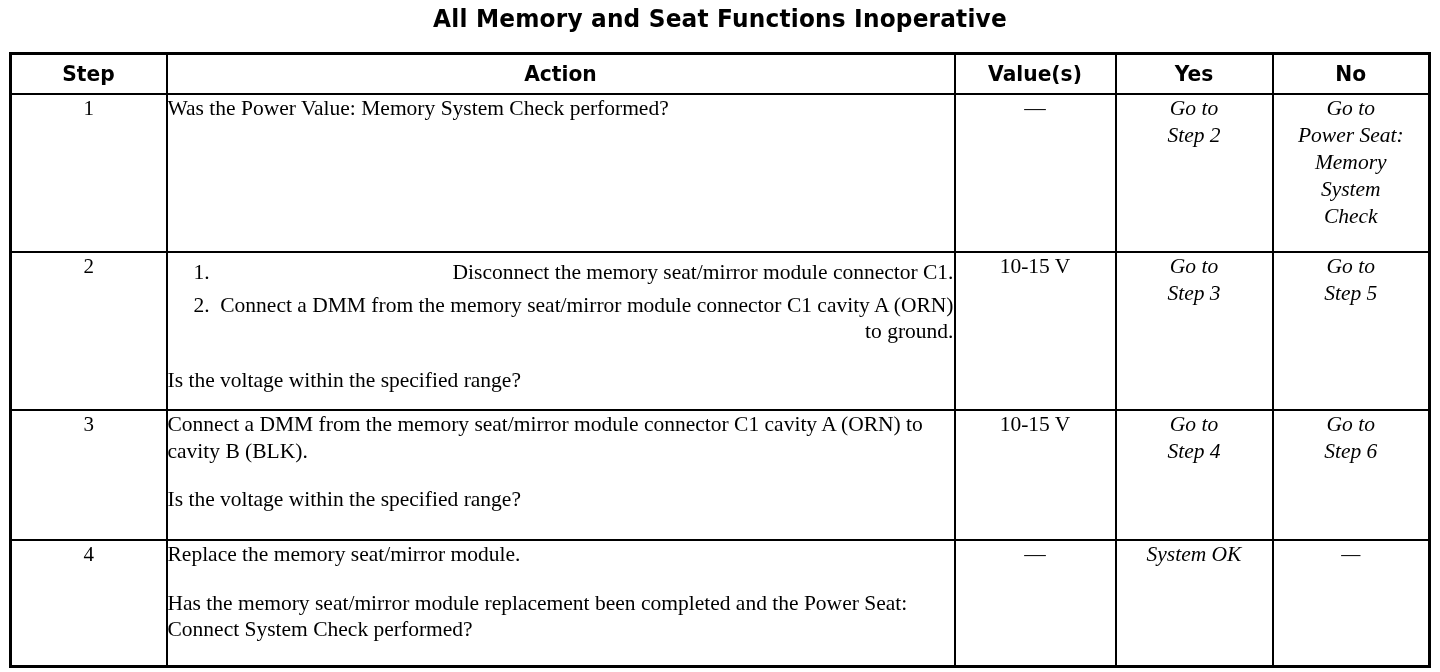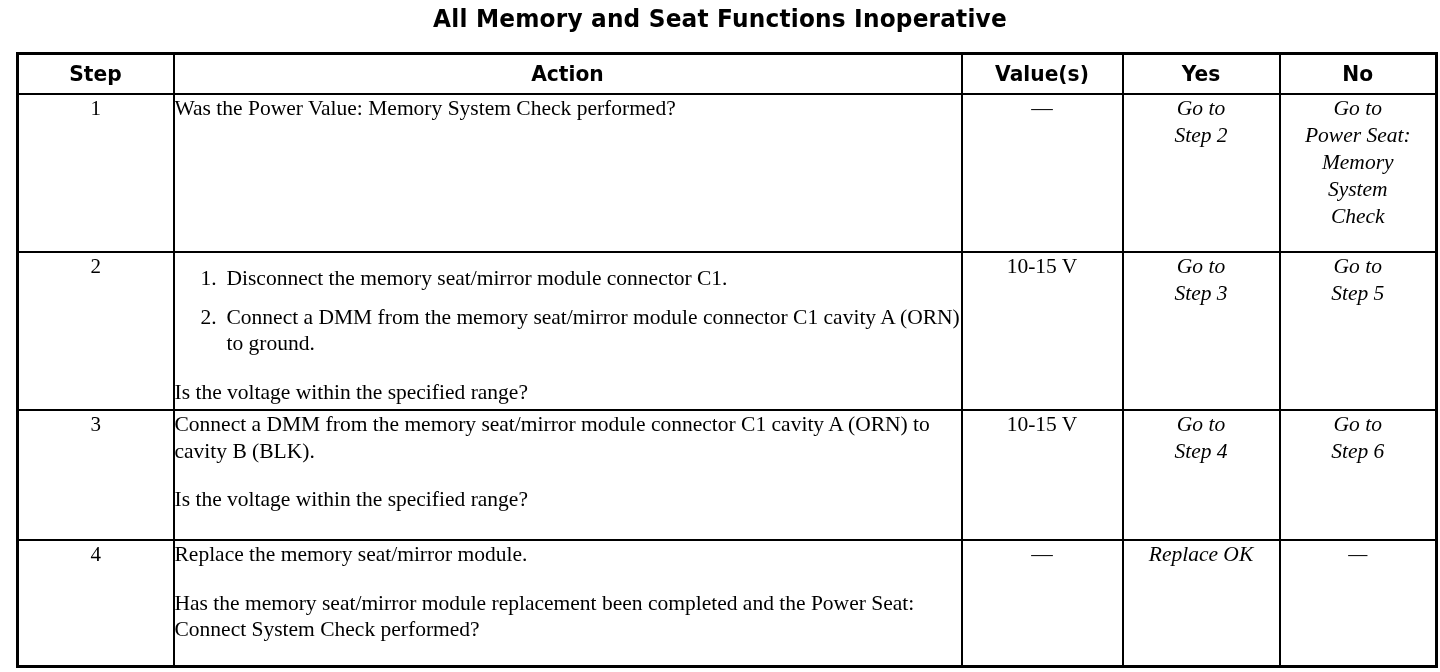--- a/index.html
+++ b/index.html
@@ -31,21 +31,21 @@
     line-height: 1;
     padding-top: 6px;
     padding-bottom: 8px;
     transform: scaleX(0.93);
     transform-origin: center top;
   }
 
   
   .table-wrap {
     position: absolute;
-    left: 16px;
+    left: 9px;
     top: 52px;
     width: 1421px;
     height: 613px;
   }
   table.flow {
     border-collapse: collapse;
     width: 100%;
     table-layout: fixed;
     border: 3px solid #000;
   }
@@ -105,22 +105,23 @@
   ol.steps {
     margin: 0 0 0 0;
     padding: 0 0 0 26px;
     list-style: none;
     counter-reset: sub;
   }
   ol.steps li {
     counter-increment: sub;
     position: relative;
     padding-left: 26px;
-    margin: 12px 0 0 0;
+    margin: 6px 0 0 0;
     text-indent: 0;
+    text-align: right;
   }
   ol.steps li::before {
     content: counter(sub) ".";
     position: absolute;
     left: 0;
     top: 0;
   }
 
   .cell-lines { white-space: pre-line; line-height: 1.25; font-style: italic; }
 </style>
@@ -198,21 +199,21 @@
         </tr>
 
         <tr style="height:126px;">
           <td class="step-cell">4</td>
           <td class="action-cell">
             <p class="action-para">Replace the memory seat/mirror module.</p>
             <div class="action-gap"></div>
             <p class="action-para">Has the memory seat/mirror module replacement been completed and the Power Seat: Connect System Check performed?</p>
           </td>
           <td class="value-cell">—</td>
-          <td class="yes-cell cell-lines">Replace OK</td>
+          <td class="yes-cell cell-lines">System OK</td>
           <td class="no-cell cell-lines">—</td>
         </tr>
 
       </tbody>
     </table>
   </div>
 
 </div>
 
 </body></html>

